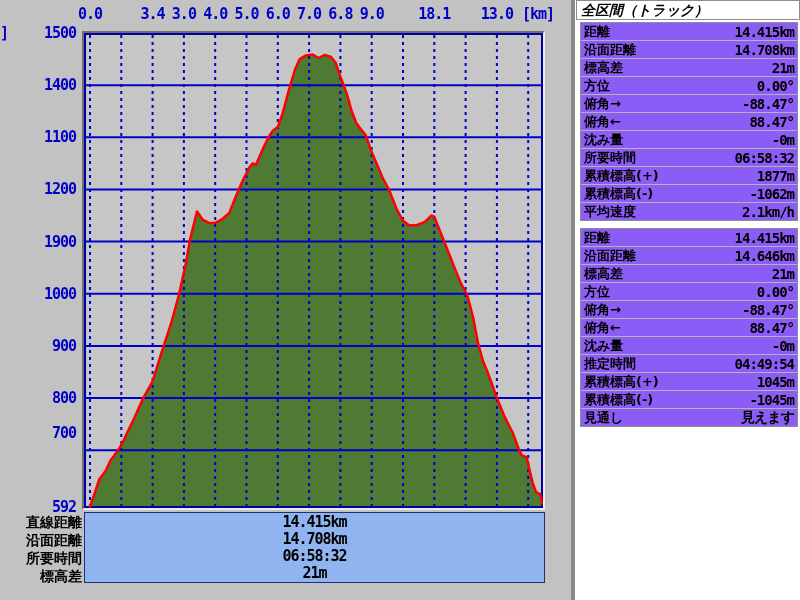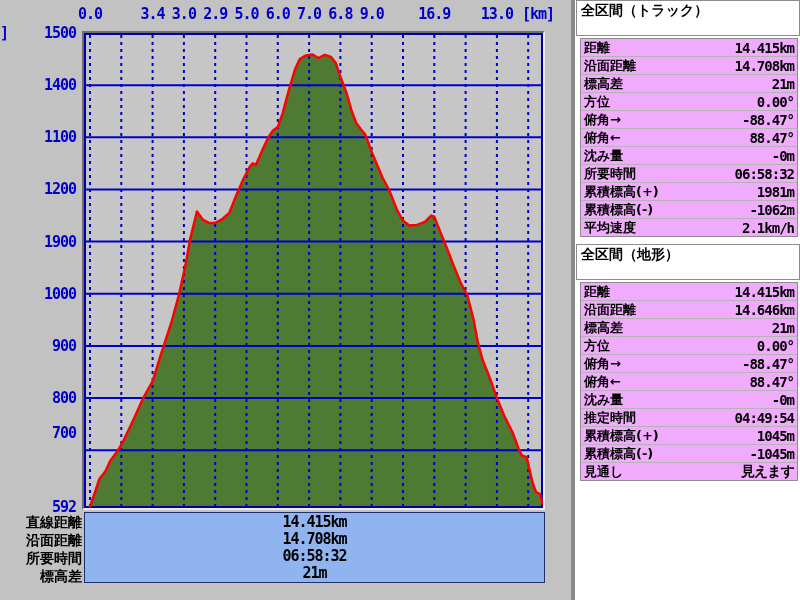--- a/index.html
+++ b/index.html
@@ -45,25 +45,25 @@
   }
 
   
   .splitter{position:absolute;left:571px;top:0;width:4px;height:600px;
     background:#8a8a8a;border-right:1px solid #ffffff;}
 
   
   .right-panel{position:absolute;left:576px;top:0;width:224px;height:600px;background:#ffffff;}
   .panel-title{
     box-sizing:border-box;border:1px solid #8c8c8c;background:#fff;
-    font-weight:bold;font-size:14px;color:#000;height:36px;line-height:18px;
-    padding:0 4px;white-space:nowrap;overflow:hidden;
+    font-weight:bold;font-size:14px;color:#000;height:20px;line-height:18px;
+    padding:0 4px;white-space:nowrap;overflow:hidden;font-style:italic;
   }
   .panel-table{
-    box-sizing:border-box;border:1px solid #8c8c8c;margin:2px 2px 0 4px;background:#f0abfc;
+    box-sizing:border-box;border:1px solid #8c8c8c;margin:2px 2px 0 4px;background:#8b5cf6;
   }
   .panel{margin-bottom:7px;}
   .prow{
     display:flex;justify-content:space-between;align-items:center;
     height:17px;border-bottom:1px solid #b4b4b4;padding:0 3px;
   }
   .prow:last-child{border-bottom:none;}
   .plabel{font-weight:bold;font-size:13px;color:#000;white-space:nowrap;}
   .pvalue{
     font-weight:bold;font-size:14px;color:#000;letter-spacing:-1px;white-space:nowrap;
@@ -75,27 +75,27 @@
 
 <div id="app">
 
   <span class="axis-unit">]</span>
 
   <div id="axis-layer">
     <span class="xtick" id="km-unit" style="left:538px">[km]</span>
   <span class="xtick" style="left: 90px;">0.0</span>
       <span class="xtick" style="left: 152.6px;">3.4</span>
       <span class="xtick" style="left: 183.9px;">3.0</span>
-      <span class="xtick" style="left: 215.2px;">2.9</span>
+      <span class="xtick" style="left: 215.2px;">4.0</span>
       <span class="xtick" style="left: 246.5px;">5.0</span>
       <span class="xtick" style="left: 277.8px;">6.0</span>
       <span class="xtick" style="left: 309.1px;">7.0</span>
       <span class="xtick" style="left: 340.4px;">6.8</span>
       <span class="xtick" style="left: 371.7px;">9.0</span>
-      <span class="xtick" style="left: 434.3px;">16.9</span>
+      <span class="xtick" style="left: 434.3px;">18.1</span>
       <span class="xtick" style="left: 496.9px;">13.0</span>
       <span class="ytick" style="top: 24px;">1500</span>
       <span class="ytick" style="top: 76.16px;">1400</span>
       <span class="ytick" style="top: 128.32px;">1100</span>
       <span class="ytick" style="top: 180.48px;">1200</span>
       <span class="ytick" style="top: 232.64px;">1900</span>
       <span class="ytick" style="top: 284.8px;">1000</span>
       <span class="ytick" style="top: 336.96px;">900</span>
       <span class="ytick" style="top: 389.12px;">800</span>
       <span class="ytick" style="top: 424px;">700</span>
@@ -180,34 +180,33 @@
           <div class="prow">
             <span class="plabel">沈み量</span>
             <span class="pvalue">-0m</span>
           </div>
           <div class="prow">
             <span class="plabel">所要時間</span>
             <span class="pvalue">06:58:32</span>
           </div>
           <div class="prow">
             <span class="plabel">累積標高(+)</span>
-            <span class="pvalue">1981m</span>
+            <span class="pvalue">1877m</span>
           </div>
           <div class="prow">
             <span class="plabel">累積標高(-)</span>
             <span class="pvalue">-1062m</span>
           </div>
           <div class="prow">
             <span class="plabel">平均速度</span>
             <span class="pvalue">2.1km/h</span>
           </div>
         </div>
     </div>
     <div class="panel">
-      <div class="panel-title">全区間（地形）</div>
       <div class="panel-table" id="table-1">
           <div class="prow">
             <span class="plabel">距離</span>
             <span class="pvalue">14.415km</span>
           </div>
           <div class="prow">
             <span class="plabel">沿面距離</span>
             <span class="pvalue">14.646km</span>
           </div>
           <div class="prow">

